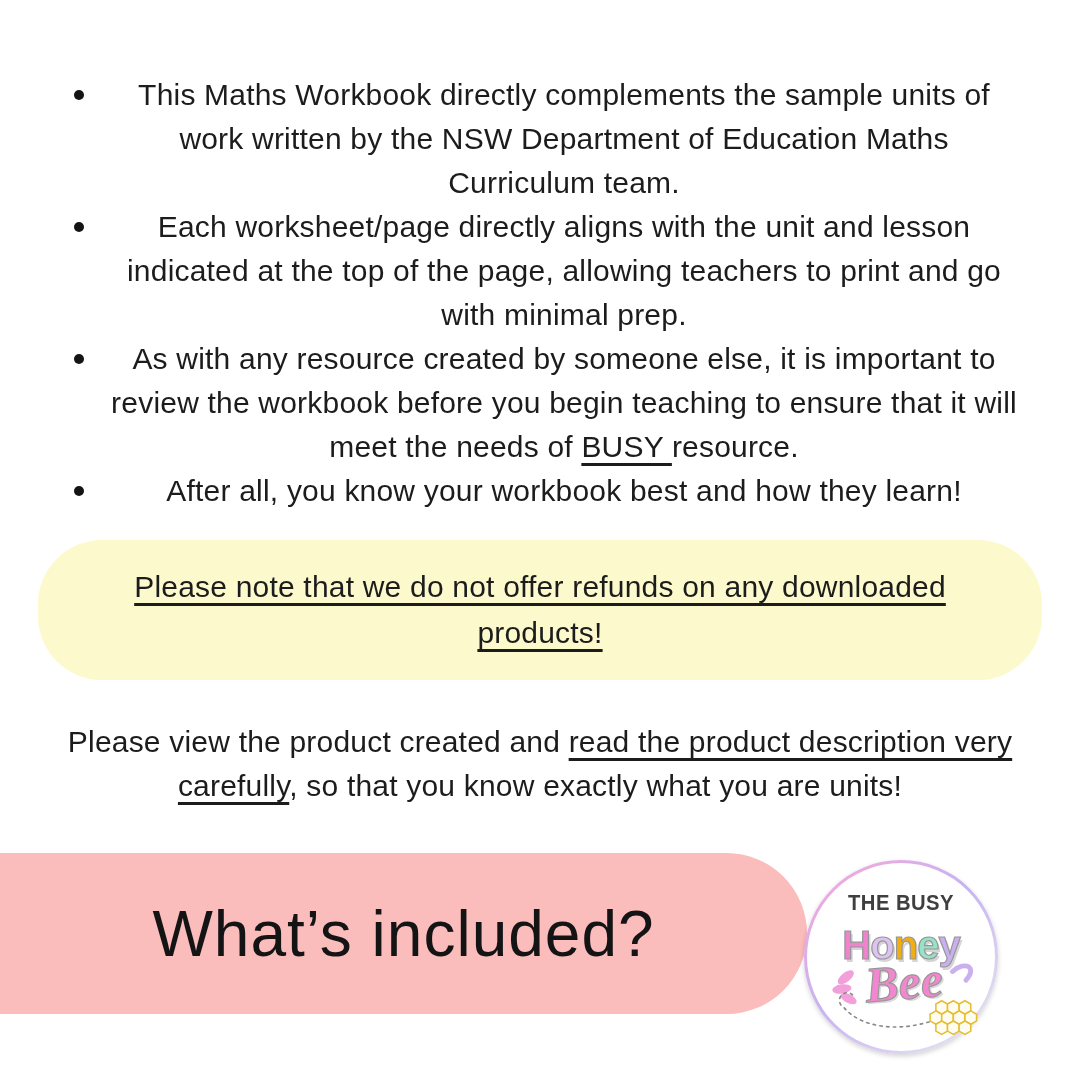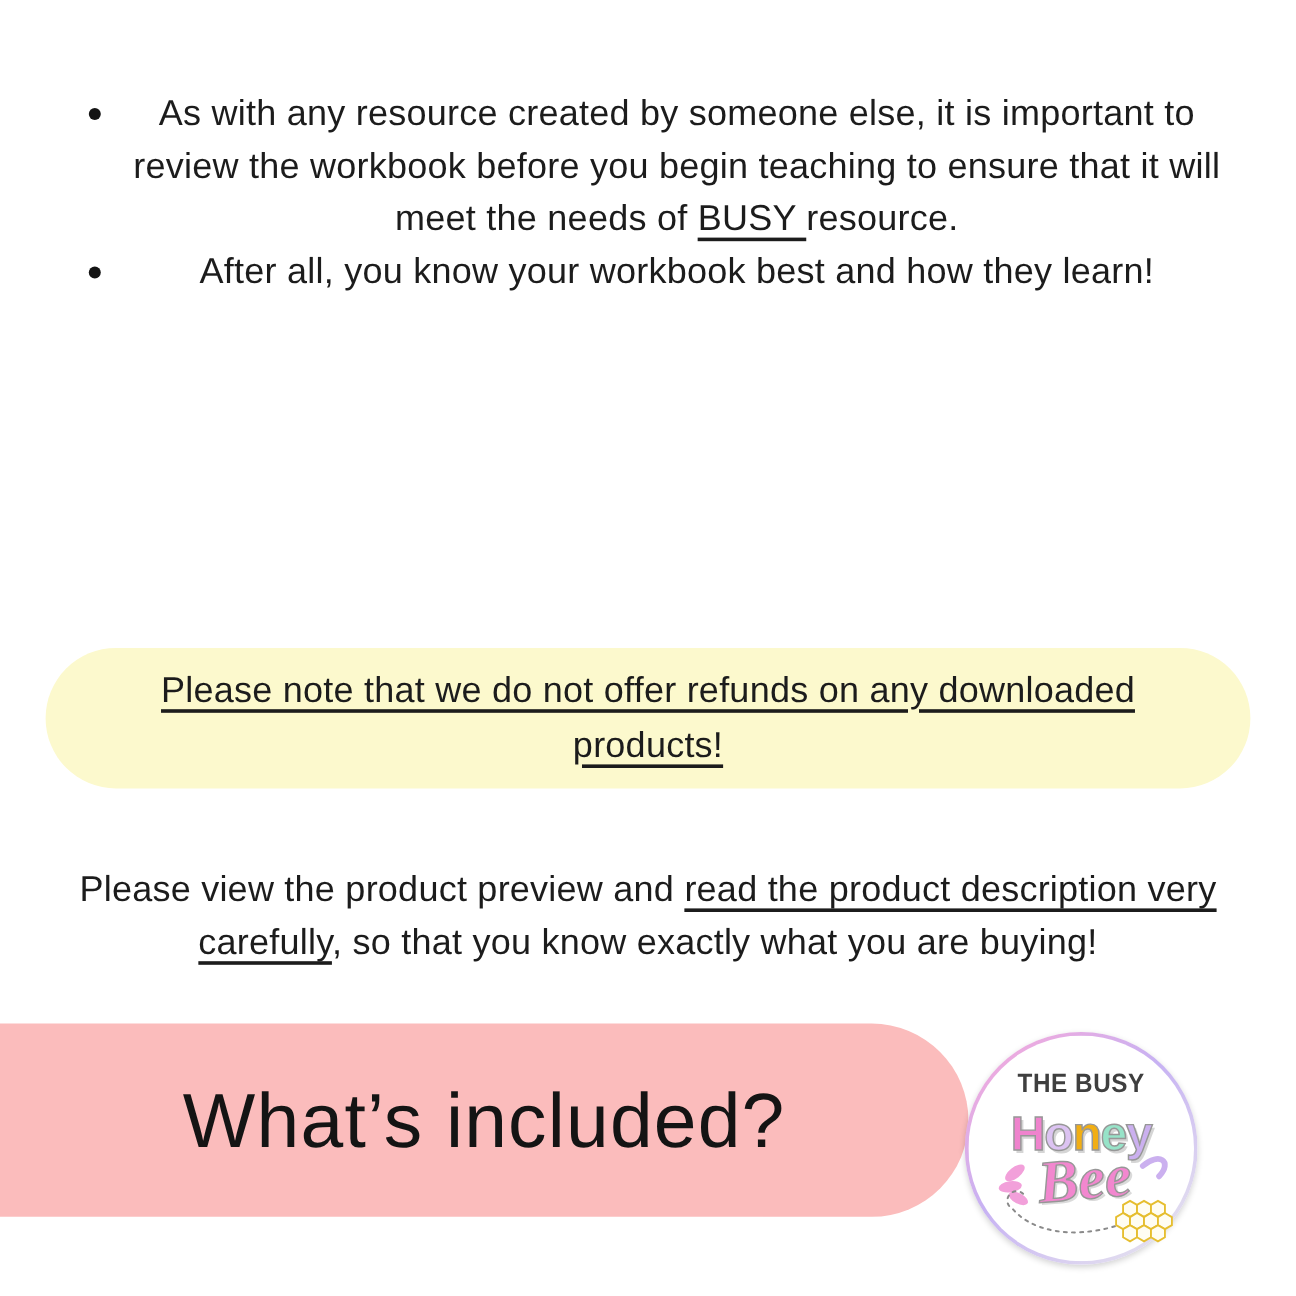--- a/index.html
+++ b/index.html
@@ -11,21 +11,21 @@
   
   .bullets { position:absolute; top:73px; left:58px; width:964px; list-style:none; margin:0; padding:0; }
   .bullet-item { position:relative; padding-left:48px; text-align:center; font-size:30px; line-height:44px; letter-spacing:.2px; }
   .bullet-item::before {
     content:""; position:absolute; left:16px; top:17px;
     width:10px; height:10px; border-radius:50%; background:#141414;
   }
   .u { text-decoration:underline; text-decoration-thickness:3px; text-underline-offset:6px; }
   
   .refund {
-    position:absolute; left:38px; top:540px; width:1004px; height:117px;
+    position:absolute; left:38px; top:540px; width:1004px; height:140px;
     border-radius:64px; box-sizing:border-box; padding:0 64px;
     display:flex; align-items:center; justify-content:flex-end;
     text-align:center; font-size:30px; line-height:46px; letter-spacing:.2px;
   }
   
   .preview { position:absolute; left:55px; top:690px; width:970px; text-align:center; font-size:30px; line-height:44px; letter-spacing:.2px; }
   
   .banner {
     position:absolute; left:0; top:853px; width:807px; height:161px;
     border-radius:0 84px 84px 0;
@@ -55,29 +55,31 @@
     margin:-14px 0 0 58px; transform:rotate(-5deg);
     -webkit-text-stroke:1.2px #979797; text-shadow:2px 2px 0 rgba(150,150,150,.35);
   }
 </style>
 </head>
 <body>
 
 <div class="page">
 
   <ul class="bullets">
+    <li class="bullet-item"><span>This Maths Workbook directly complements the sample units of work written by the NSW Department of Education Maths Curriculum team.</span></li>
+    <li class="bullet-item"><span>Each worksheet/page directly aligns with the unit and lesson indicated at the top of the page, allowing teachers to print and go with minimal prep.</span></li>
     <li class="bullet-item"><span>As with any resource created by someone else, it is important to review the workbook before you begin teaching to ensure that it will meet the needs of </span><span class="u">BUSY </span><span>resource.</span></li>
     <li class="bullet-item"><span>After all, you know your workbook best and how they learn!</span></li>
   </ul>
 
   <div class="refund" style="background-color: rgb(252, 249, 205);">
     <p style="margin:0"><span class="u">Please note that we do not offer refunds on any downloaded products!</span></p>
   </div>
 
-  <p class="preview"><span>Please view the product preview and </span><span class="u">read the product description very carefully</span><span>, so that you know exactly what you are buying!</span></p>
+  <p class="preview"><span>Please view the product created and </span><span class="u">read the product description very carefully</span><span>, so that you know exactly what you are units!</span></p>
 
   <div class="banner" style="background-color: rgb(251, 188, 188);">
     <span class="banner-title" style="color: rgb(20, 20, 20);">What’s included?</span>
   </div>
 
   <div class="logo">
 
     <svg class="logo-art" viewBox="0 0 194 194">
       <defs>
         <polygon id="hex" points="0,-6.9 6,-3.45 6,3.45 0,6.9 -6,3.45 -6,-3.45"></polygon>

